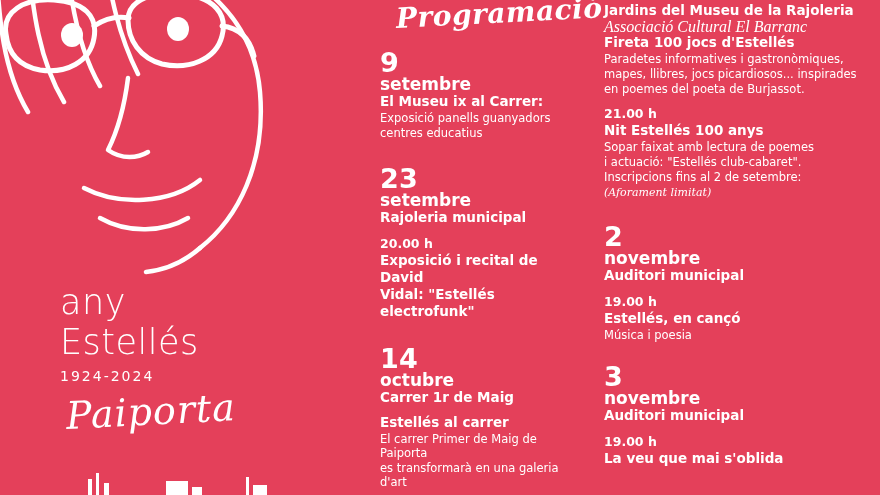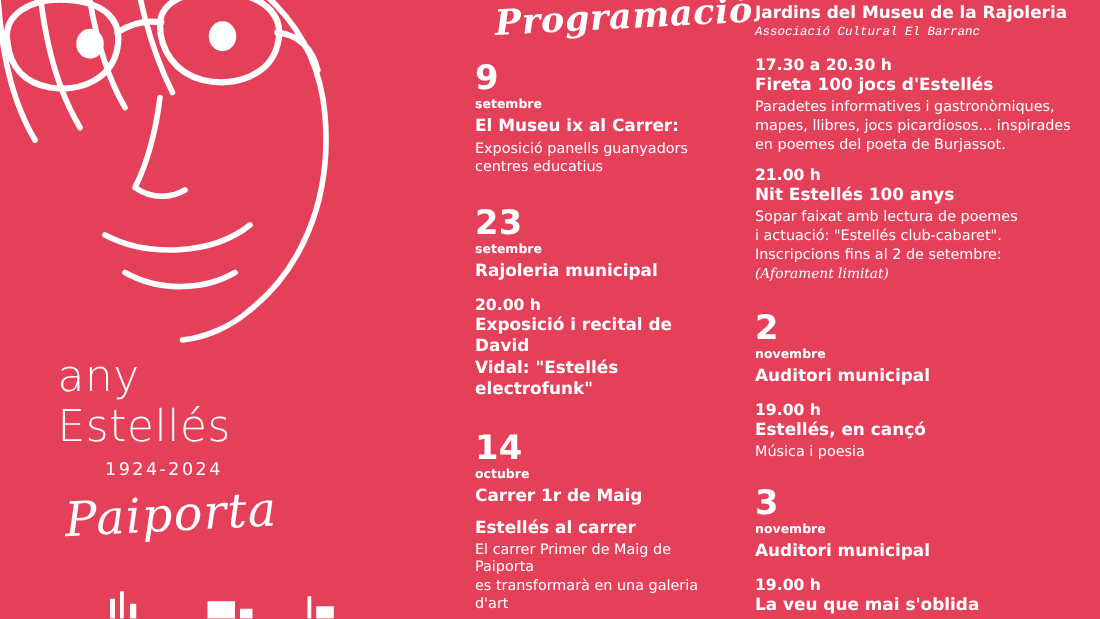--- a/index.html
+++ b/index.html
@@ -31,21 +31,21 @@
     height: 495px;
     overflow: hidden;
   }
   .face-svg {
     position: absolute;
     left: -12px;
     top: -18px;
   }
   .brand {
     position: absolute;
-    left: 46px;
+    left: 60px;
     top: 282px;
     width: 290px;
   }
   .brand-any {
     font-family: "DejaVu Sans", sans-serif;
     font-weight: 300;
     font-size: 35px;
     line-height: 40px;
     letter-spacing: 0.5px;
     color: #ffffff;
@@ -57,21 +57,20 @@
     line-height: 40px;
     letter-spacing: 0.5px;
     color: #ffffff;
   }
   .brand-years {
     font-family: "DejaVu Sans", sans-serif;
     font-size: 14px;
     letter-spacing: 2px;
     margin-top: 6px;
     color: #ffffff;
-    margin-left: 38px;
   }
   .brand-town {
     font-family: "DejaVu Serif", serif;
     font-style: italic;
     font-size: 38px;
     margin-top: 10px;
     margin-left: 6px;
     letter-spacing: 1px;
     color: #ffffff;
     transform: rotate(-3deg);
@@ -123,35 +122,35 @@
   .day {
     font-family: "DejaVu Sans", sans-serif;
     font-weight: bold;
     font-size: 27px;
     line-height: 29px;
     letter-spacing: 0.3px;
   }
   .month {
     font-family: "DejaVu Sans", sans-serif;
     font-weight: bold;
-    font-size: 10px;
+    font-size: 17px;
     line-height: 16px;
     margin-top: -1px;
   }
   .venue {
     font-family: "DejaVu Sans", sans-serif;
     font-weight: bold;
     font-size: 13.5px;
     line-height: 17px;
     margin-top: 1px;
   }
   .org {
-    font-family: Liberation Mono, monospace;
-    font-style: italic;
-    font-size: 10px;
+    font-family: Liberation Serif, serif;
+    font-style: italic;
+    font-size: 16px;
     line-height: 15px;
   }
   .time {
     font-family: "DejaVu Sans", sans-serif;
     font-weight: bold;
     font-size: 12.5px;
     line-height: 17px;
     margin-top: 9px;
   }
   .act-title {
@@ -271,21 +270,20 @@
     </div>
 
   </div>
 
   <div class="col col-right">
 
     <div class="entry">
       <div class="month">setembre</div>
       <div class="venue">Jardins del Museu de la Rajoleria</div>
       <div class="org">Associació Cultural El Barranc</div>
-      <div class="time">17.30 a 20.30 h</div>
       <div class="act-title">Fireta 100 jocs d'Estellés</div>
       <div class="desc">Paradetes informatives i gastronòmiques,</div>
       <div class="desc">mapes, llibres, jocs picardiosos... inspirades</div>
       <div class="desc">en poemes del poeta de Burjassot.</div>
       <div class="time">21.00 h</div>
       <div class="act-title">Nit Estellés 100 anys</div>
       <div class="desc">Sopar faixat amb lectura de poemes</div>
       <div class="desc">i actuació: "Estellés club-cabaret".</div>
       <div class="desc">Inscripcions fins al 2 de setembre:</div>
       <div class="small-note">(Aforament limitat)</div>

